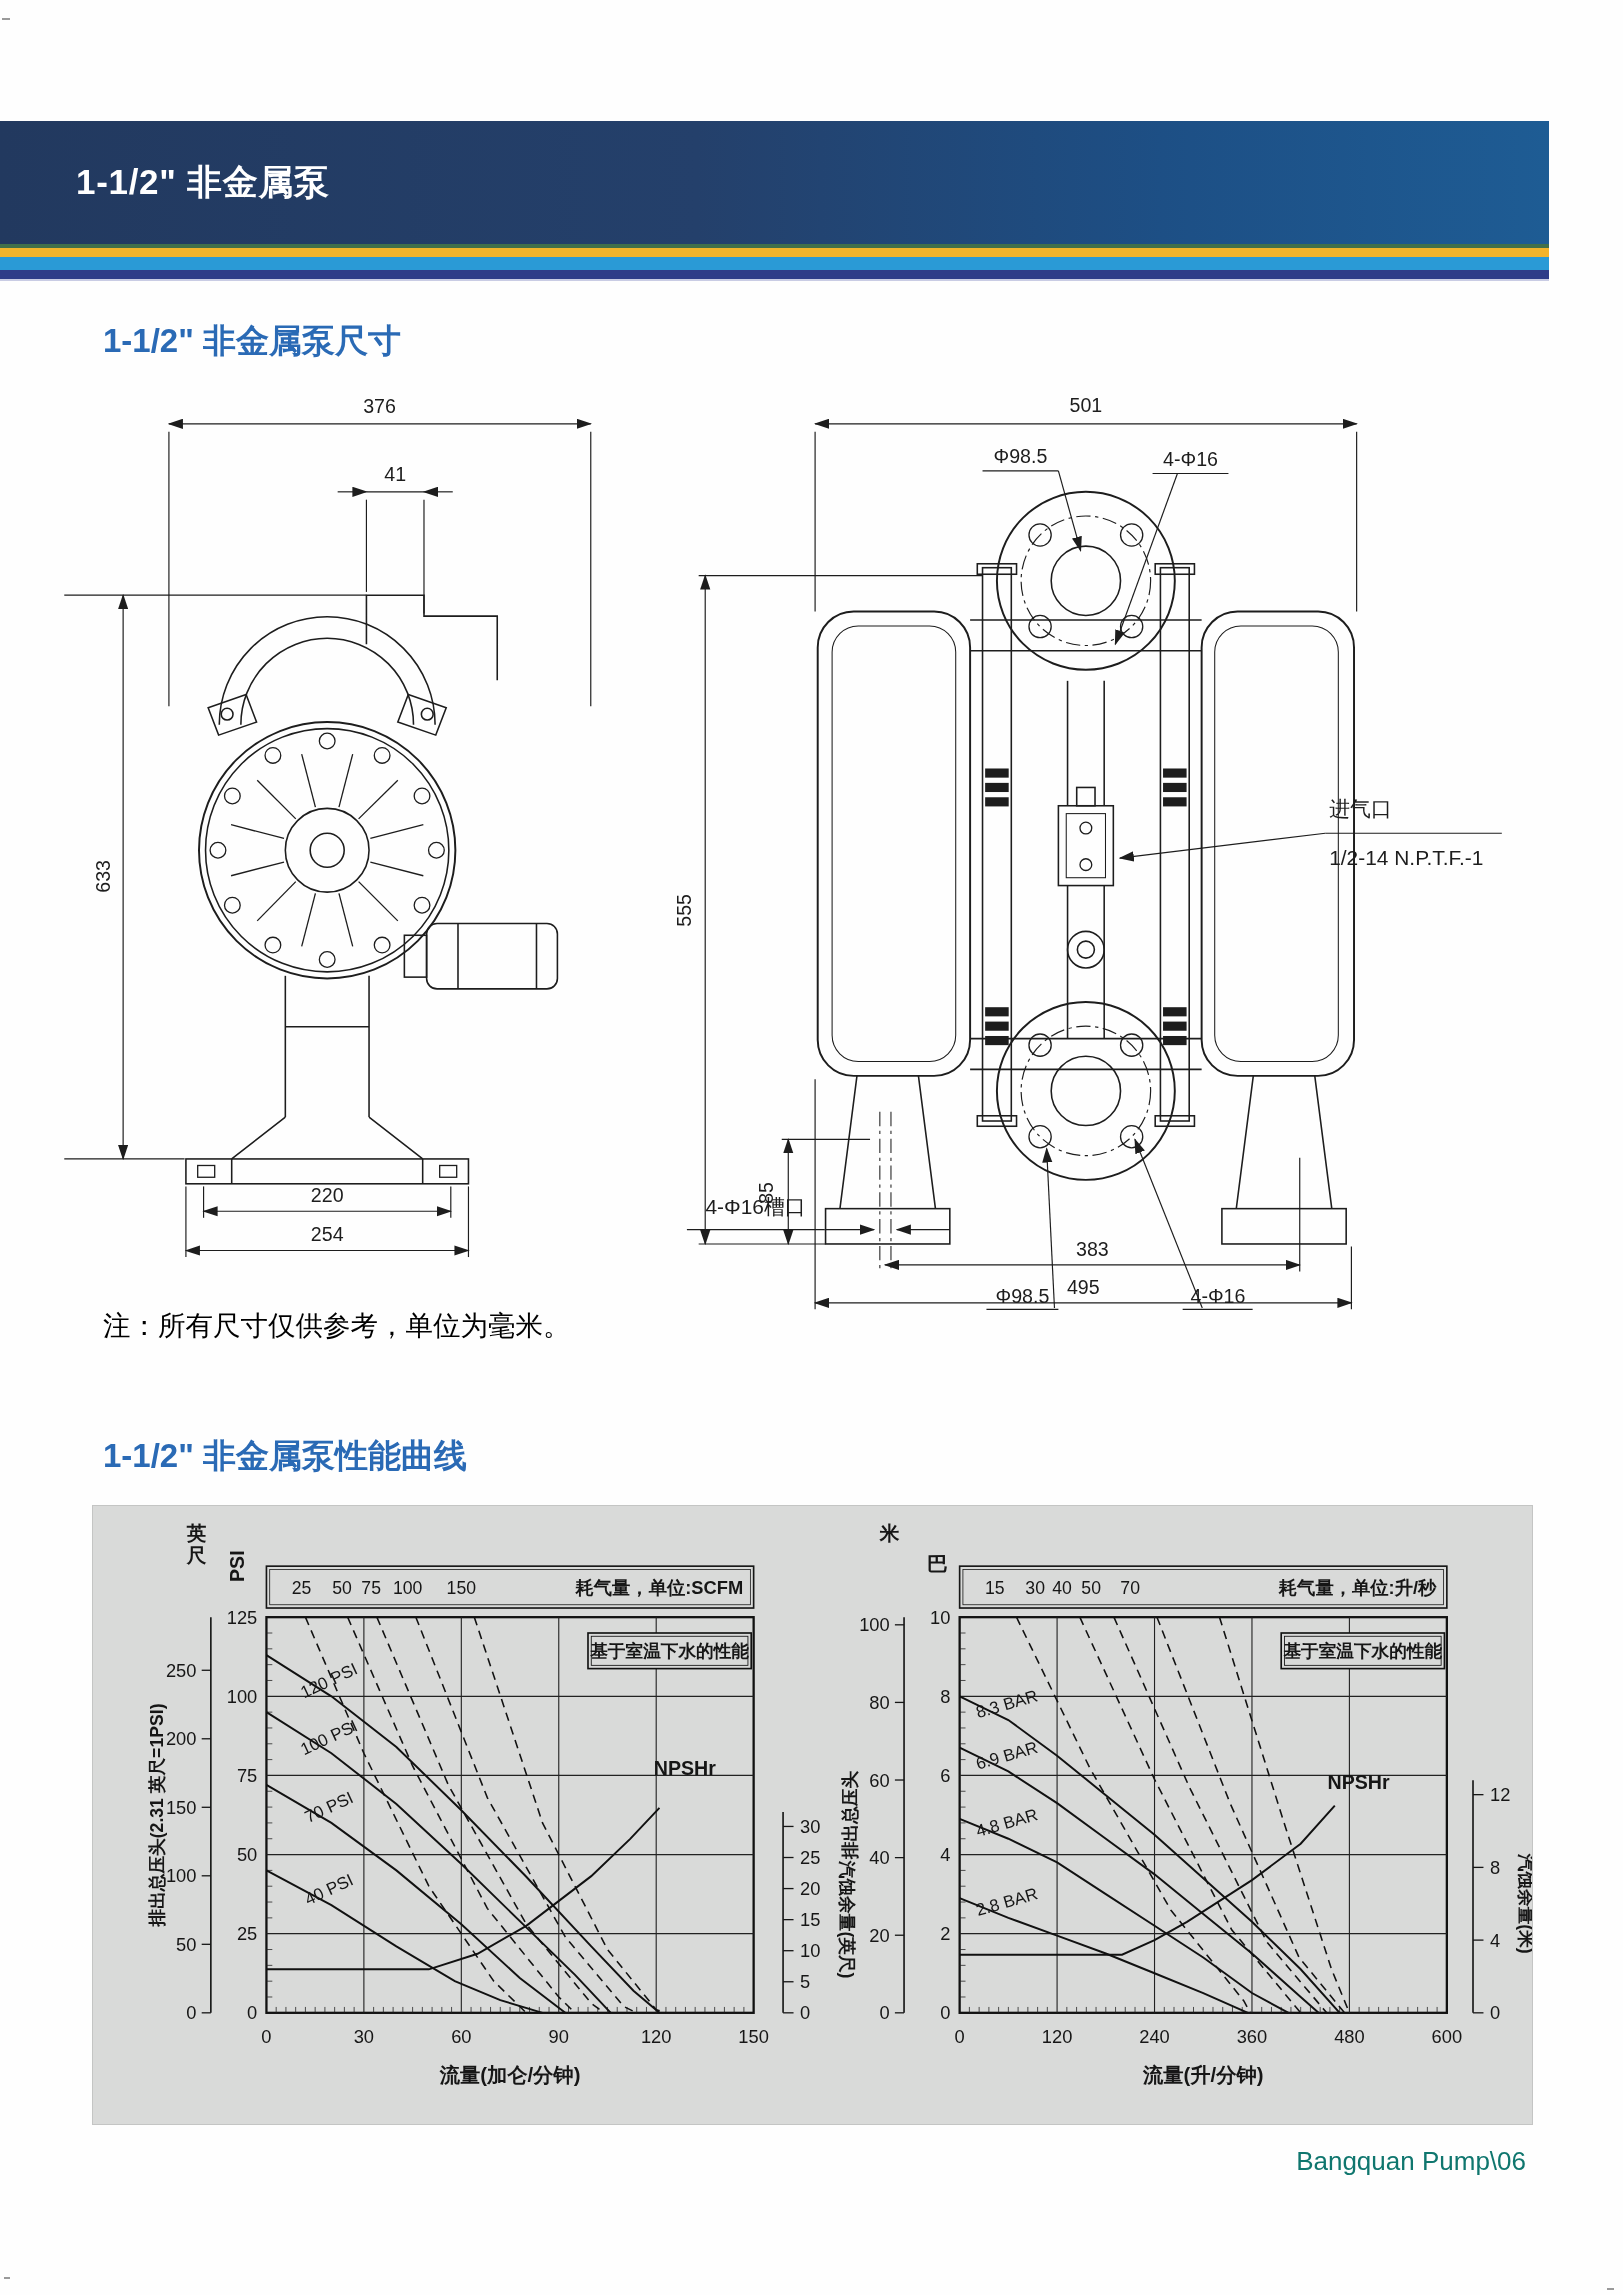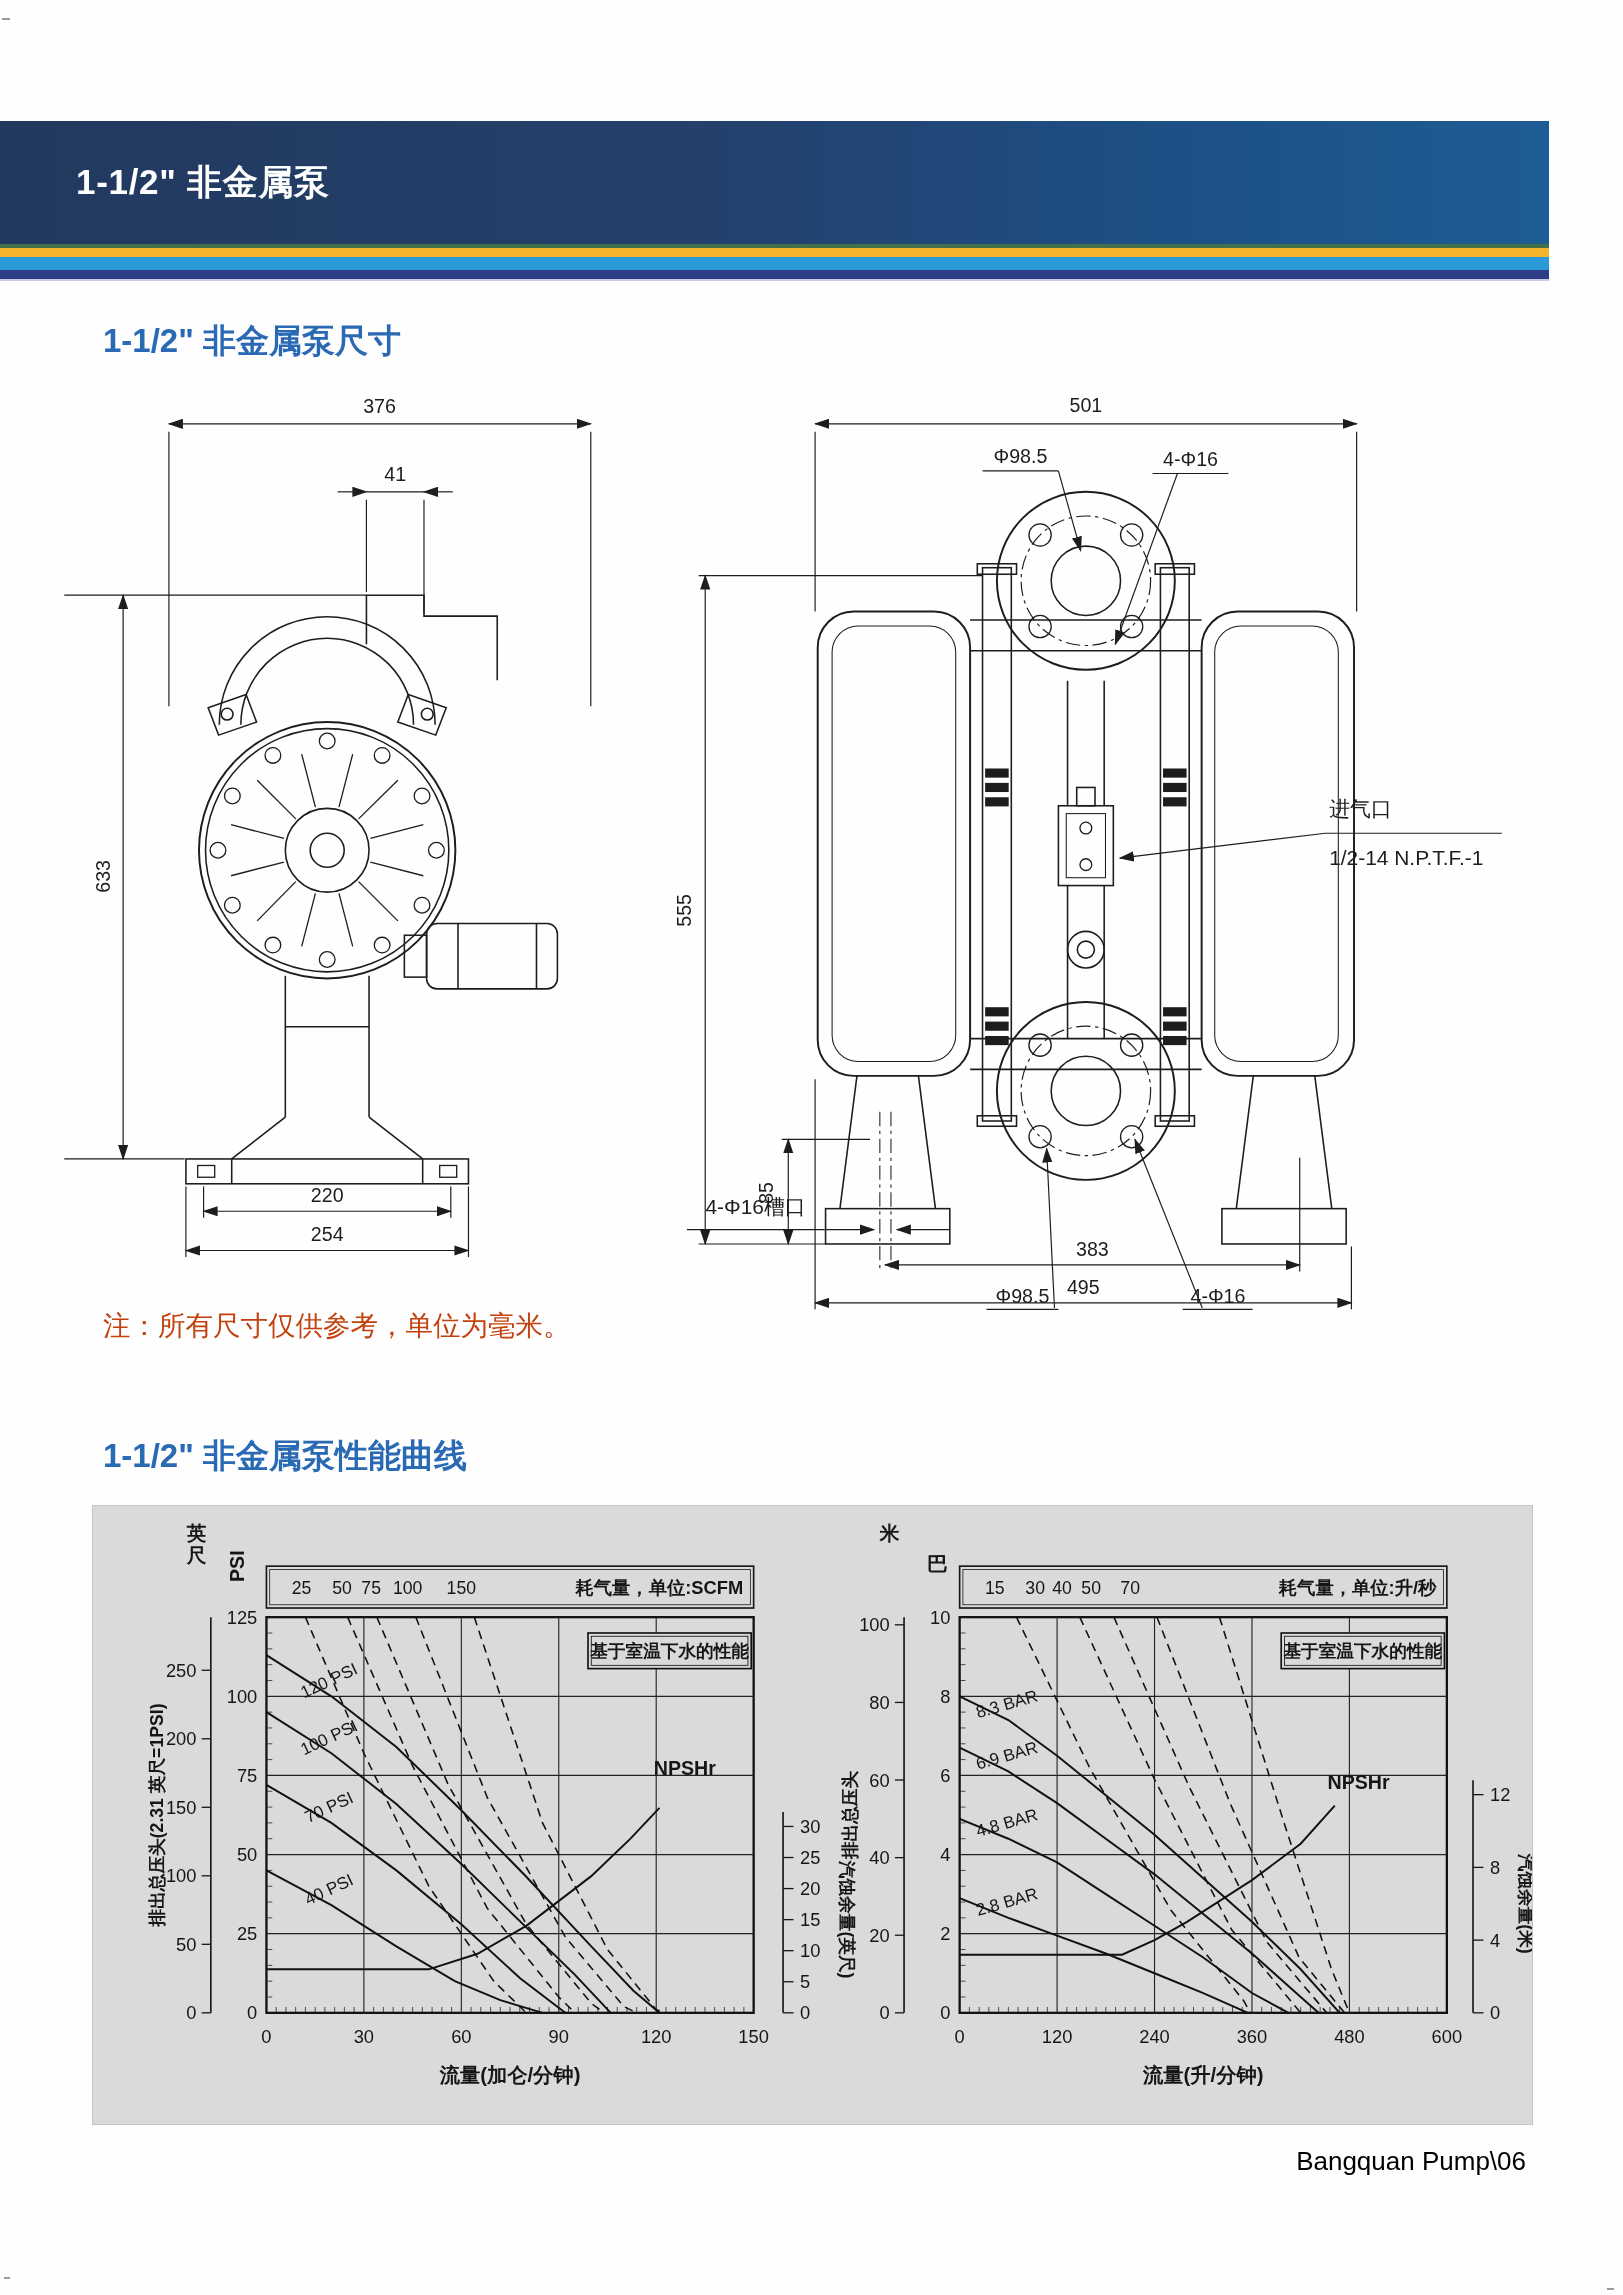--- a/index.html
+++ b/index.html
@@ -12,26 +12,26 @@
   .banner-bar h1{margin:0;padding-left:76px;color:#ffffff;font-size:35px;font-weight:bold;letter-spacing:0.7px;}
   .stripe{width:100%;}
   .s-green{height:3.9px;background:#41704a;}
   .s-yellow{height:9.2px;background:#f2b42c;}
   .s-blue{height:13px;background:#2a9ad6;}
   .s-indigo{height:9.2px;background:#2e3c88;}
   .s-lav{height:2px;background:#c9cce4;}
   h2.sec{position:absolute;left:103px;margin:0;color:#2a6ab5;font-size:33px;font-weight:bold;}
   #sec-dim{top:319px;}
   #sec-perf{top:1434px;}
-  .note{position:absolute;left:103px;top:1308px;margin:0;font-size:27.5px;color:#c2410c;}
+  .note{position:absolute;left:103px;top:1308px;margin:0;font-size:27.5px;color:#000000;}
   #drawings{position:absolute;left:0;top:0;width:1623px;height:2295px;}
   .panel{position:absolute;left:92px;top:1505px;width:1439px;height:618px;
          background:#d9dad9;border:0.7px solid #c4c5c4;box-sizing:content-box;}
   .panel svg{display:block;width:1439px;height:618px;}
-  .footer{position:absolute;top:2146px;right:97px;font-size:26px;color:#000000;}
+  .footer{position:absolute;top:2146px;right:97px;font-size:26px;color:#0f766e;}
 </style>
 </head>
 <body>
 
 <div class="page">
 
   <div class="crop" style="left:2px;top:17.7px;width:7.9px;height:2px;"></div>
   <div class="crop" style="left:3.9px;top:2277px;width:5.9px;height:2px;"></div>
   <div class="crop" style="left:1607px;top:2288px;width:6.5px;height:2px;"></div>
 

